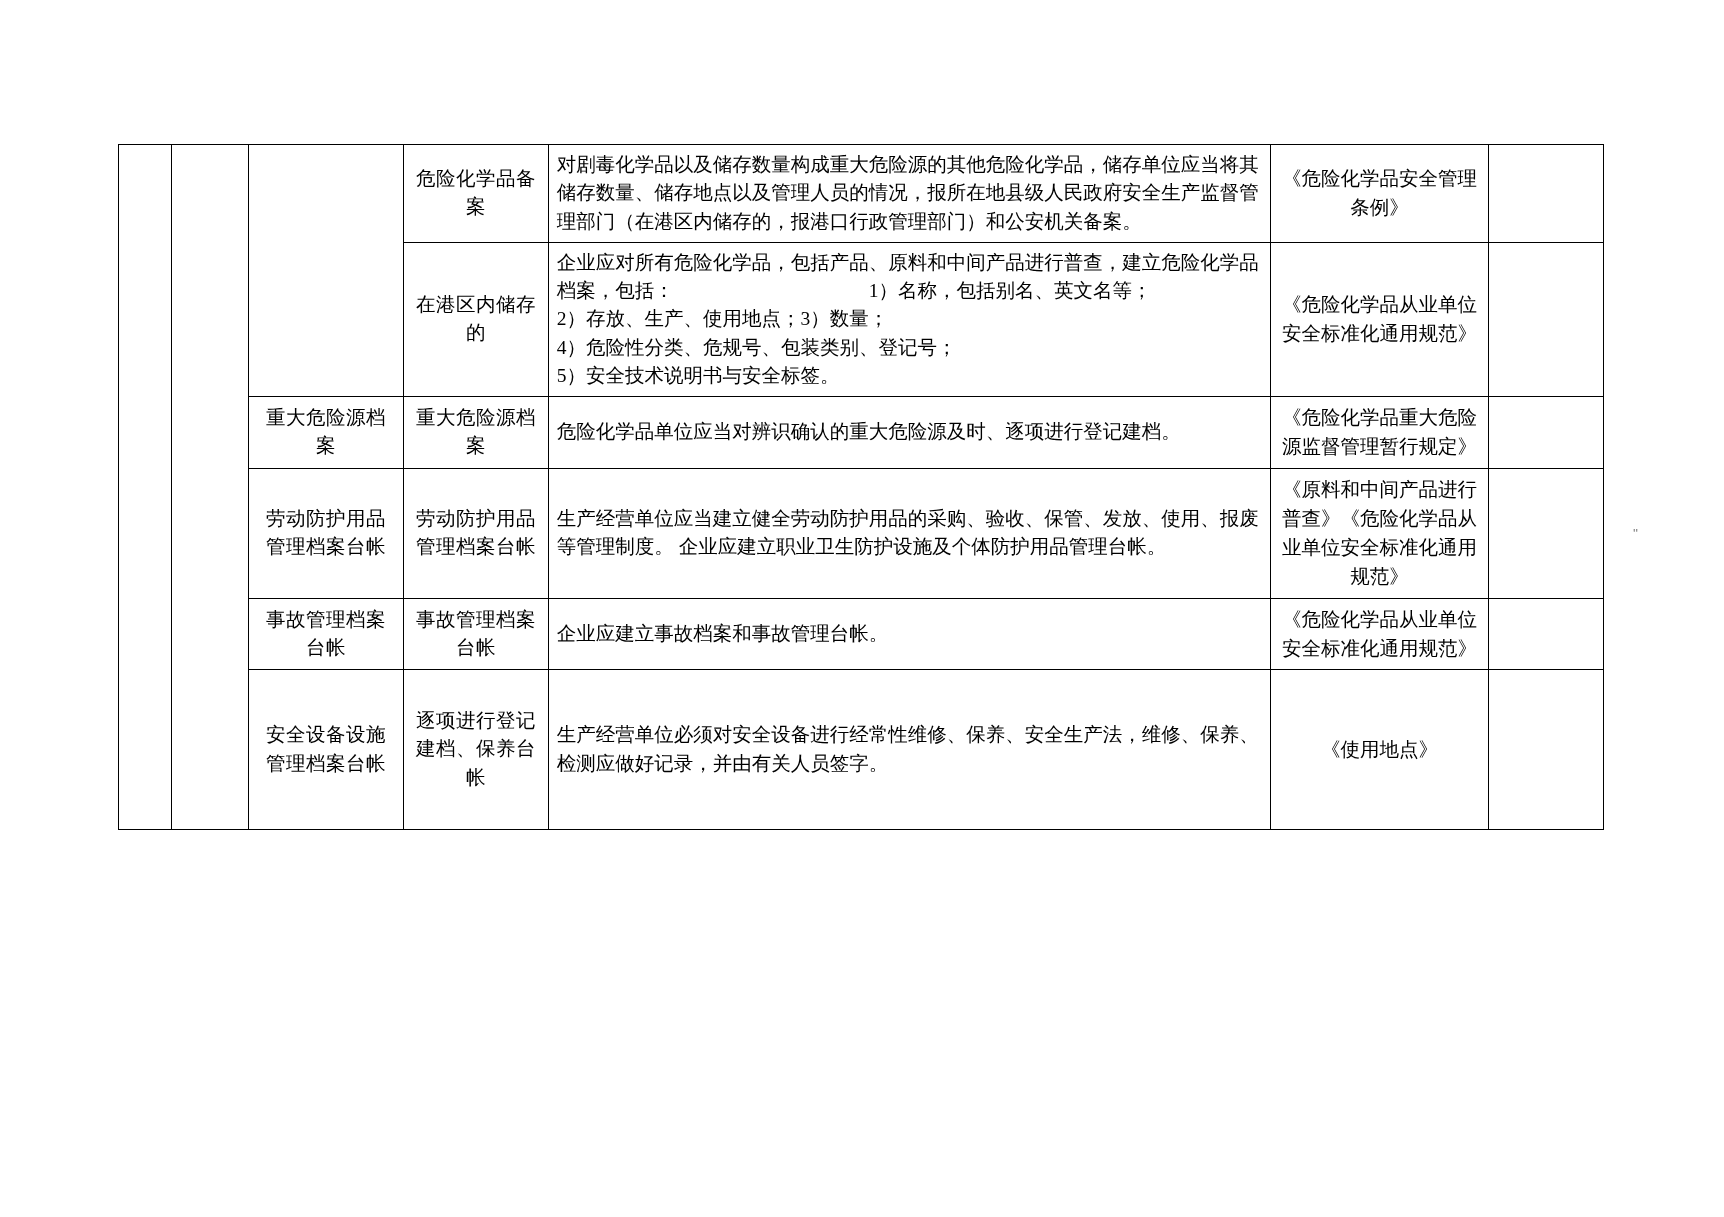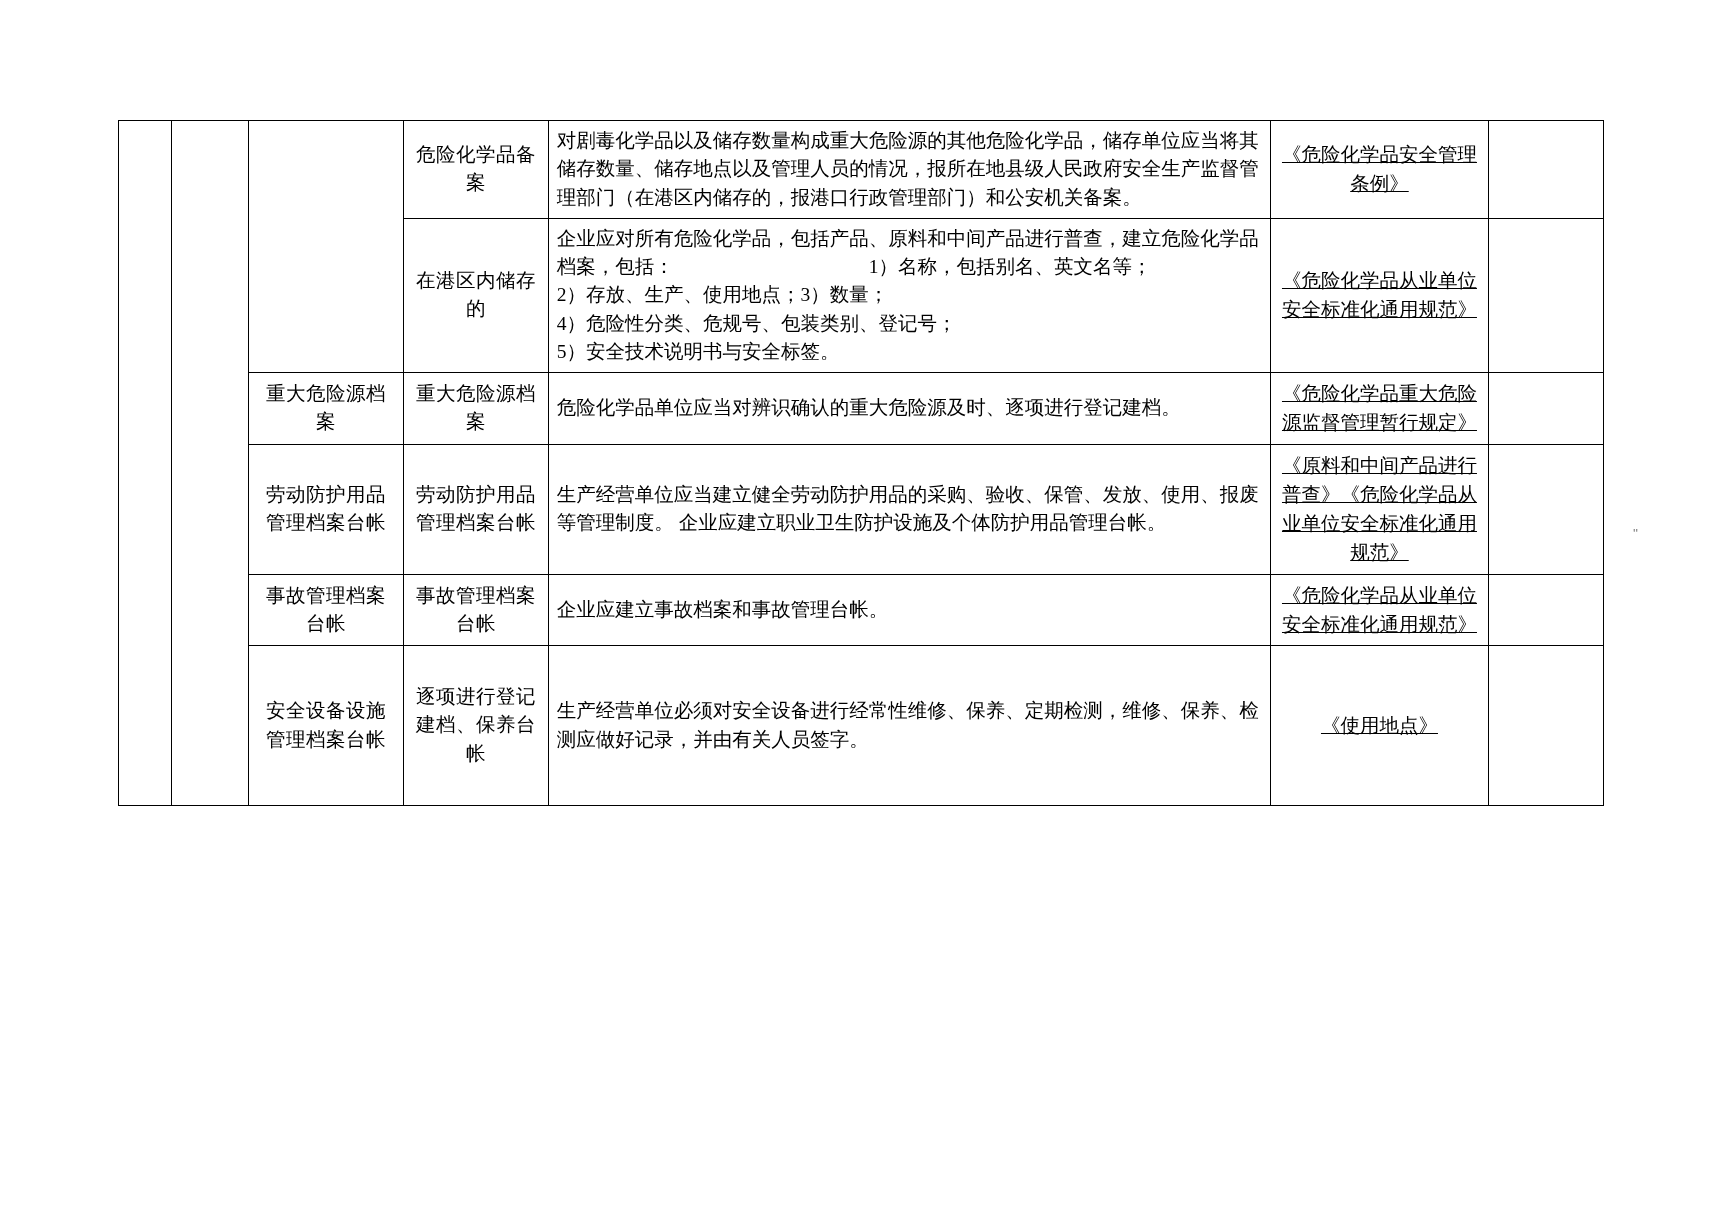--- a/index.html
+++ b/index.html
@@ -16,38 +16,38 @@
   }
   .page {
     position: relative;
     width: 1724px;
     height: 1217px;
     background: #ffffff;
   }
   .doc-table {
     position: absolute;
     left: 118px;
-    top: 120px;
+    top: 144px;
     width: 1486px;
     border-collapse: collapse;
     table-layout: fixed;
   }
   .doc-table td {
     border: 1px solid #000000;
     vertical-align: middle;
     padding: 6px 8px;
     font-size: 19.5px;
     line-height: 1.45;
   }
   td.col-a { width: 46px; padding: 0; }
   td.col-b { width: 66px; padding: 0; }
   td.col-c { width: 120px; text-align: center; }
   td.col-d { width: 110px; text-align: center; }
   td.col-e { width: 618px; text-align: left; }
-  td.col-f { width: 175px; text-align: center; text-decoration: underline; }
+  td.col-f { width: 175px; text-align: center; }
   td.col-g { width: 100px; padding: 0; }
   .body-text {
     text-align: justify;
     text-justify: inter-ideograph;
   }
   .narrow-label {
     display: block;
     text-align: center;
     letter-spacing: 0.5px;
   }
@@ -140,21 +140,21 @@
           </td>
         <td class="col-g"></td>
       </tr>
       <tr style="height:160px;">
         <td class="col-c">
             <span class="narrow-label">安全设备设施管理档案台帐</span>
           </td>
         <td class="col-d">
             <span class="narrow-label">逐项进行登记建档、保养台帐</span>
           </td>
-        <td class="col-e body-text">生产经营单位必须对安全设备进行经常性维修、保养、定期检测，维修、保养、检测应做好记录，并由有关人员签字。</td>
+        <td class="col-e body-text">生产经营单位必须对安全设备进行经常性维修、保养、安全生产法，维修、保养、检测应做好记录，并由有关人员签字。</td>
         <td class="col-f">
             <span class="ref-text">《使用地点》</span>
           </td>
         <td class="col-g"></td>
       </tr>
     </tbody>
   </table>
 
   <div class="stray-mark">''</div>
 

